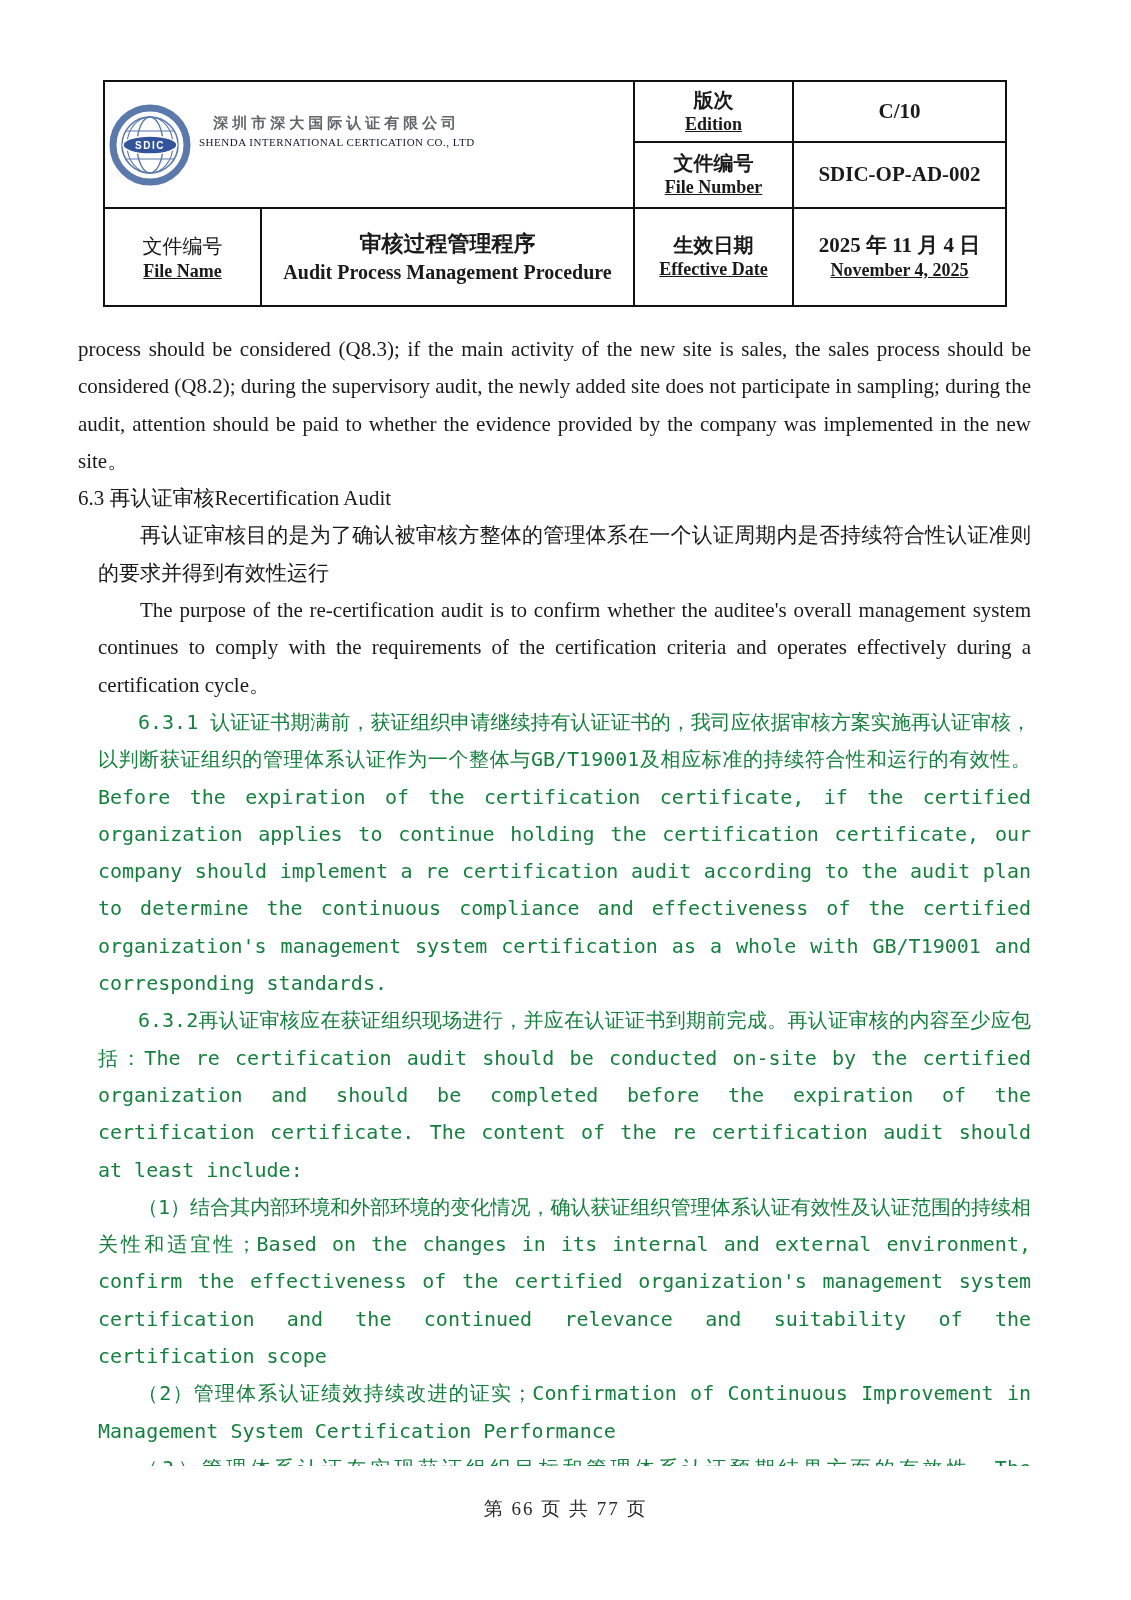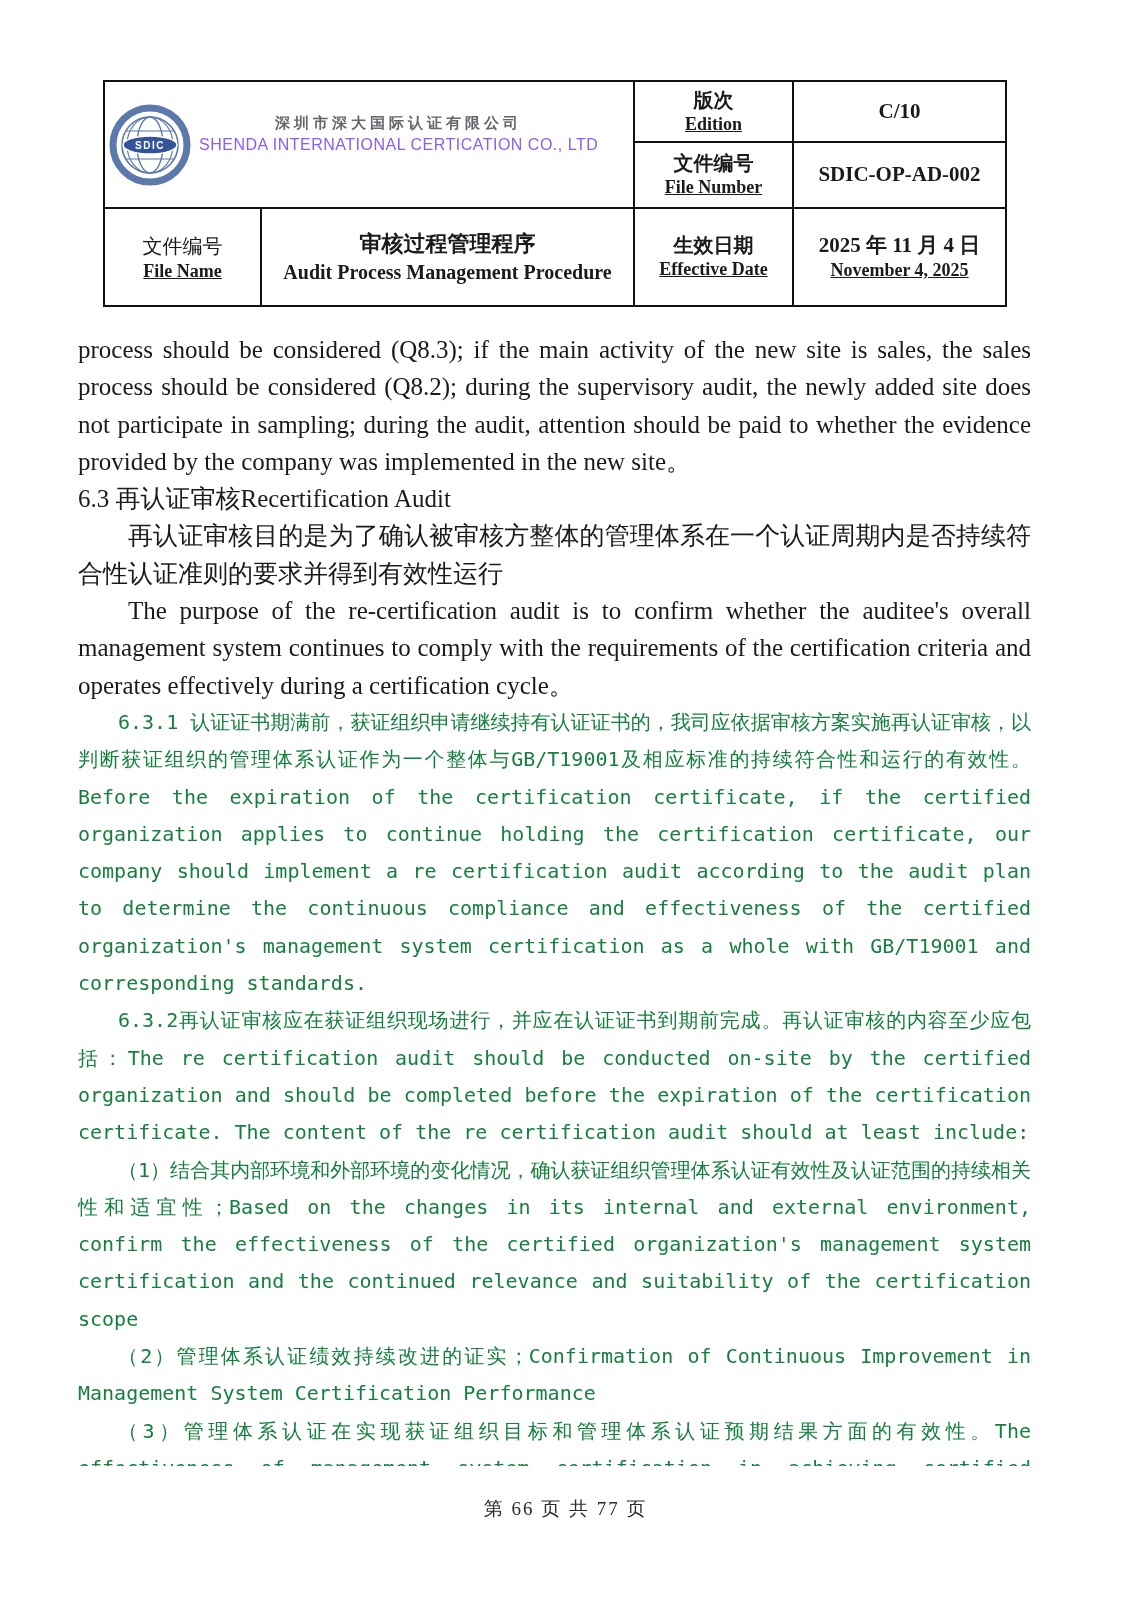--- a/index.html
+++ b/index.html
@@ -25,22 +25,22 @@
   td.logo-cell{vertical-align:top;text-align:left;padding:12px 6px 4px 26px;}
   .logo-wrap{display:flex;align-items:flex-start;}
   .logo-svg{flex:0 0 auto;}
   .company-block{margin-left:8px;margin-top:10px;}
   .company-cn{
     font-family:"Liberation Sans","DejaVu Sans",sans-serif;
     font-weight:700;font-size:15px;letter-spacing:4px;
     color:#63666b;white-space:nowrap;
   }
   .company-en{
-    font-family:Liberation Sans, sans-serif;
-    font-size:16px;color:#8b5cf6;margin-top:3px;letter-spacing:0.5px;
+    font-family:Liberation Serif, serif;
+    font-size:11px;color:#0f172a;margin-top:3px;letter-spacing:0.5px;
     white-space:nowrap;
   }
   .lbl-cn{
     font-family:"Liberation Sans","DejaVu Sans",sans-serif;
     font-weight:700;font-size:20px;line-height:1.25;
   }
   .lbl-en{font-weight:700;font-size:18px;line-height:1.25;text-decoration:underline;}
   .val-strong{font-weight:700;font-size:21px;line-height:1.3;}
   .val-cn-big{
     font-family:"Liberation Sans","DejaVu Sans",sans-serif;
@@ -49,23 +49,23 @@
   .val-en-big{font-weight:700;font-size:20px;line-height:1.3;}
   .lbl-cn-serif{font-weight:400;font-size:20px;line-height:1.4;}
 
   
   .body-text{
     position:absolute;left:78px;top:331px;width:953px;height:1135px;
     overflow:hidden;
   }
   .body-text p{
     margin:0;text-align:justify;text-justify:inter-word;
-    font-size:25px;line-height:37.3px;
+    font-size:21px;line-height:37.3px;
   }
-  p.indent{text-indent:2em;}
+  p.indent{text-indent:2em;margin-left:20px;}
   p.para-blue{
     color:#15803d;
     font-family:"DejaVu Sans Mono","Liberation Mono",monospace;
     font-size:20px;
   }
 
   
   .footer{
     position:absolute;left:0;top:1496px;width:1131px;
     text-align:center;font-size:19px;color:#2b2b2b;

